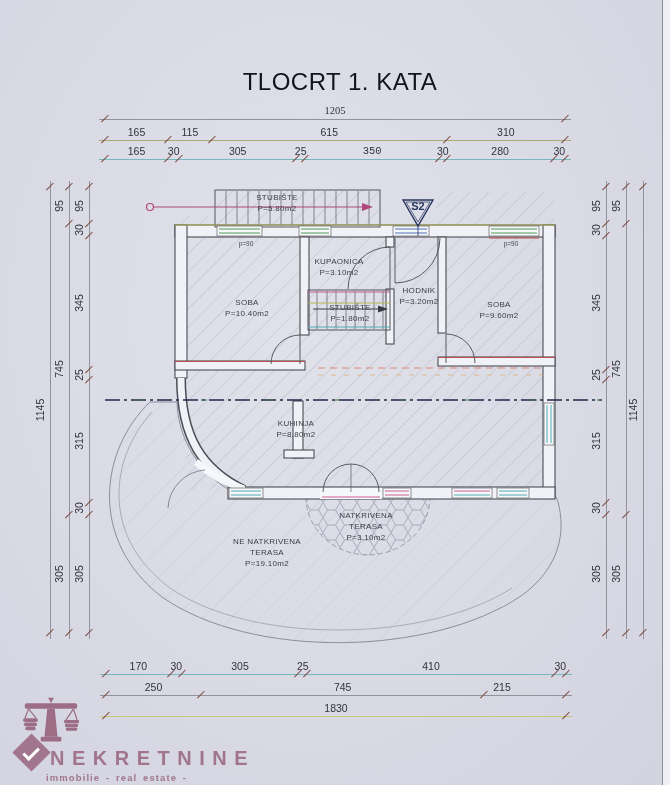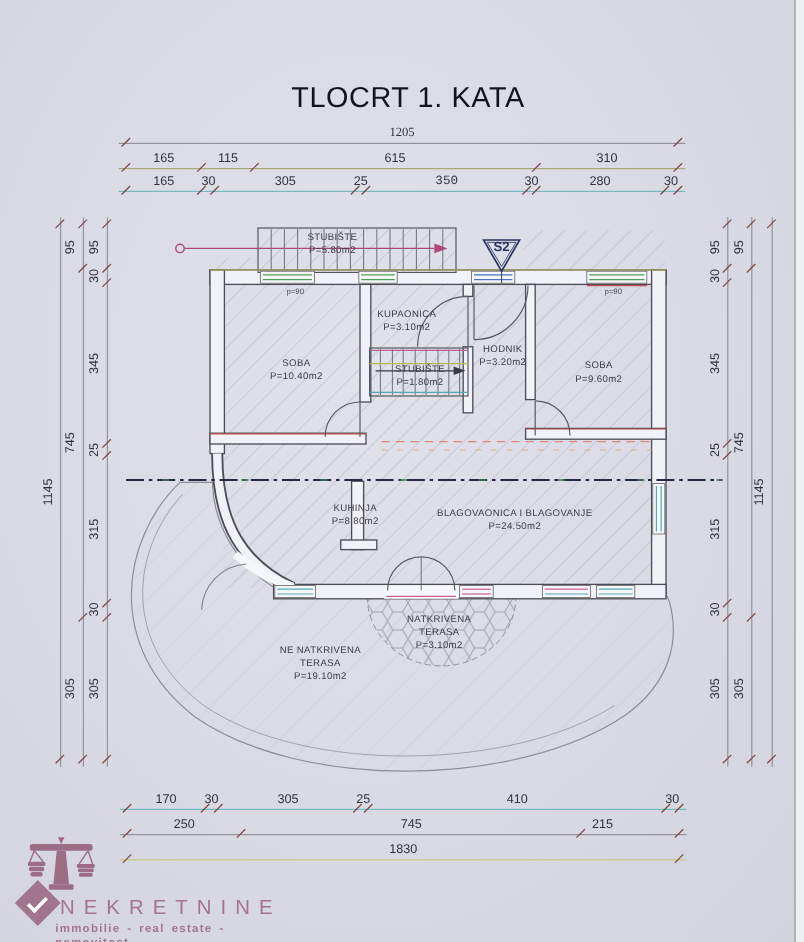--- a/index.html
+++ b/index.html
@@ -20,21 +20,21 @@
   .tag{position:absolute;width:40px;text-align:center;font-size:6.5px;color:#4a4a55;}
   .s2{position:absolute;left:404px;top:200px;width:28px;text-align:center;
       font-size:11px;font-weight:700;color:#2a3660;}
   .scan-right{position:absolute;right:0;top:0;width:7px;height:100%;
               background:#eff0f3;border-left:1px solid #8d8d97;}
   
   .logo{position:absolute;left:14px;top:697px;width:240px;color:#a1758e;}
   .logo-row1{display:flex;align-items:flex-end;margin-left:12px;height:48px;}
   .logo-fu{font-size:43px;line-height:44px;font-weight:700;letter-spacing:1px;}
   .logo-scale{width:56px;height:48px;margin:0 -3px;}
-  .logo-nek{margin-left:36px;margin-top:2px;font-size:17px;font-weight:400;letter-spacing:7.5px;}
+  .logo-nek{margin-left:36px;margin-top:2px;font-size:20px;font-weight:700;letter-spacing:7.5px;}
   .logo-tag{margin-left:32px;margin-top:2px;font-size:9.5px;font-weight:700;
             letter-spacing:1.1px;word-spacing:2px;}
   .logo-diamond{position:absolute;left:4px;top:42px;width:27px;height:27px;
                 background:#a1758e;transform:rotate(45deg);}
   .logo-diamond .chk{width:13px;height:6px;border-left:3.5px solid #fff;
                      border-bottom:3.5px solid #fff;transform:rotate(-90deg);margin:9px 0 0 5px;}
 </style>
 </head>
 <body>
 
@@ -332,24 +332,20 @@
         <div>P=1.80m2</div>
       </div>
       <div class="room" style="left: 429px; top: 299px;">
         <div>SOBA</div>
         <div>P=9.60m2</div>
       </div>
       <div class="room" style="left: 182px; top: 418px; margin-left: 44px;">
         <div>KUHINJA</div>
         <div>P=8.80m2</div>
       </div>
-      <div class="room" style="left: 359px; top: 422px;">
-        <div>BLAGOVAONICA I BLAGOVANJE</div>
-        <div>P=24.50m2</div>
-      </div>
       <div class="room" style="left: 296px; top: 510px;">
         <div>NATKRIVENA</div>
         <div>TERASA</div>
         <div>P=3.10m2</div>
       </div>
       <div class="room" style="left: 197px; top: 536px;">
         <div>NE NATKRIVENA</div>
         <div>TERASA</div>
         <div>P=19.10m2</div>
       </div>

